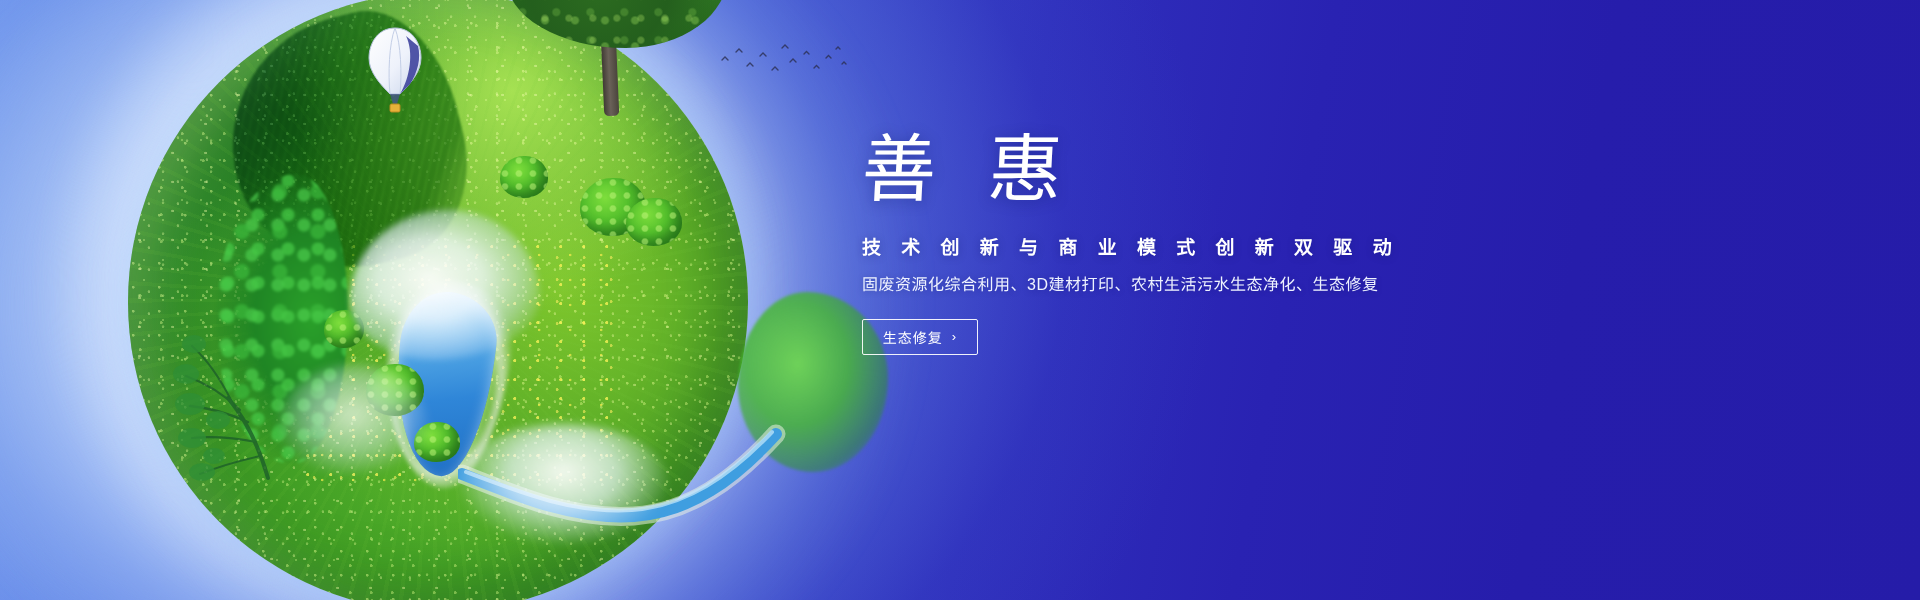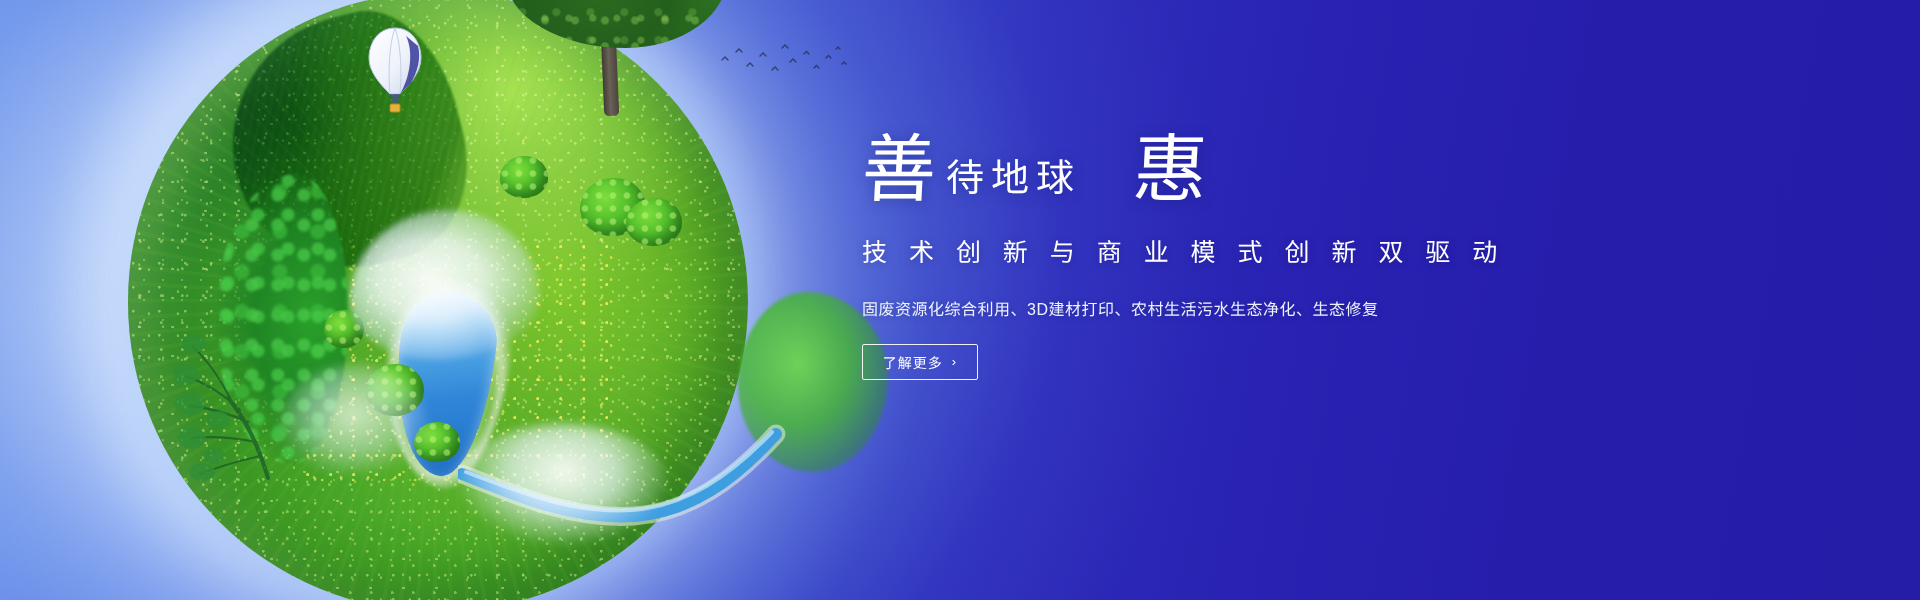--- a/index.html
+++ b/index.html
@@ -374,29 +374,29 @@
     letter-spacing: 7px;
     margin-left: 10px;
     position: relative;
     top: -4px;
   }
   .hl-gap { display:inline-block; width: 52px; }
 
   .subtitle {
     margin-top: 26px;
     color: #ffffff;
-    font-size: 25px;
-    font-weight: 400;
+    font-size: 19px;
+    font-weight: 700;
     letter-spacing: 7.5px;
     white-space: nowrap;
     text-shadow: 0 1px 8px rgba(10,20,90,0.30);
   }
 
   .desc {
-    margin-top: 28px;
+    margin-top: 12px;
     color: #eef2ff;
     font-size: 16px;
     font-weight: 400;
     letter-spacing: .5px;
     white-space: nowrap;
     text-shadow: 0 1px 6px rgba(10,20,90,0.28);
   }
 
   .cta {
     margin-top: 24px;
@@ -526,28 +526,27 @@
         </g>
       </svg>
     </div>
 
   </div>
 
   <div class="content">
 
     <div class="headline">
       <span class="hl-big">善</span>
-      <span class="hl-small">待地球</span>
       <span class="hl-gap"></span>
       <span class="hl-big">惠</span>
     </div>
 
     <div class="subtitle">技 术 创 新 与 商 业 模 式 创 新 双 驱 动</div>
     <div class="desc">固废资源化综合利用、3D建材打印、农村生活污水生态净化、生态修复</div>
 
     <button class="cta">
-      <span>了解更多</span>
+      <span>生态修复</span>
       <span class="chev">›</span>
     </button>
 
   </div>
 
 </div>
 
 </body></html>

